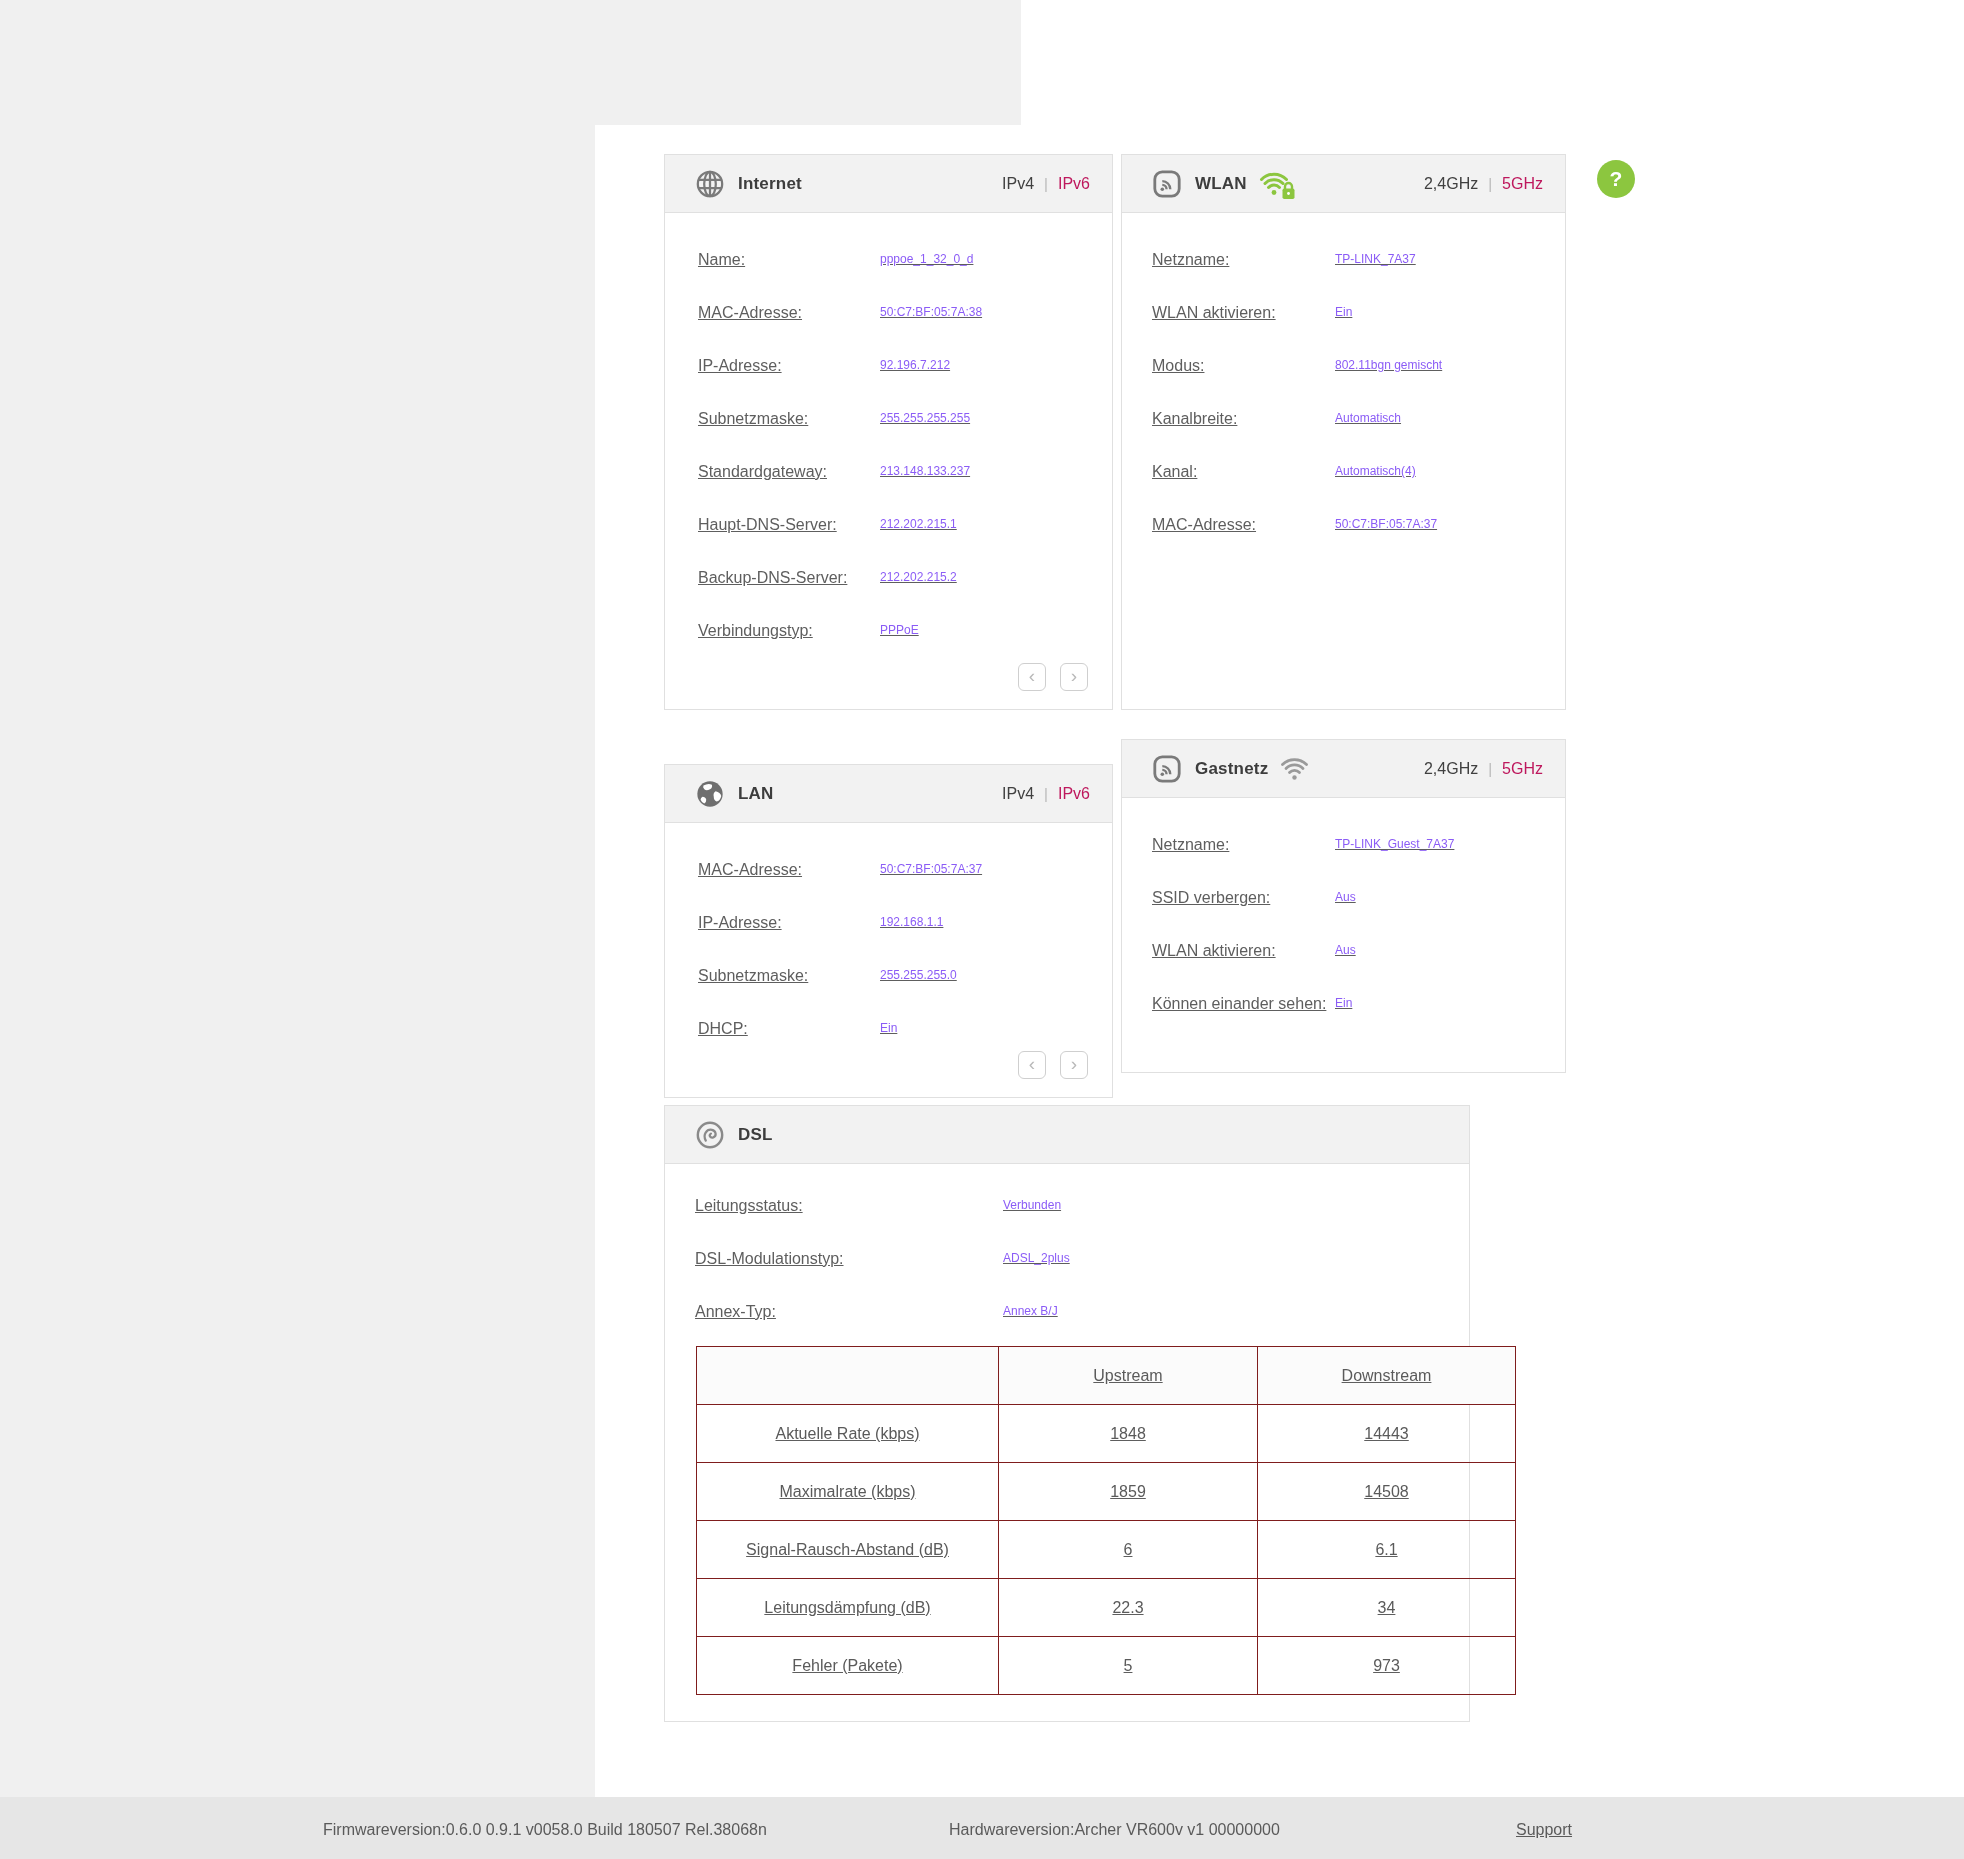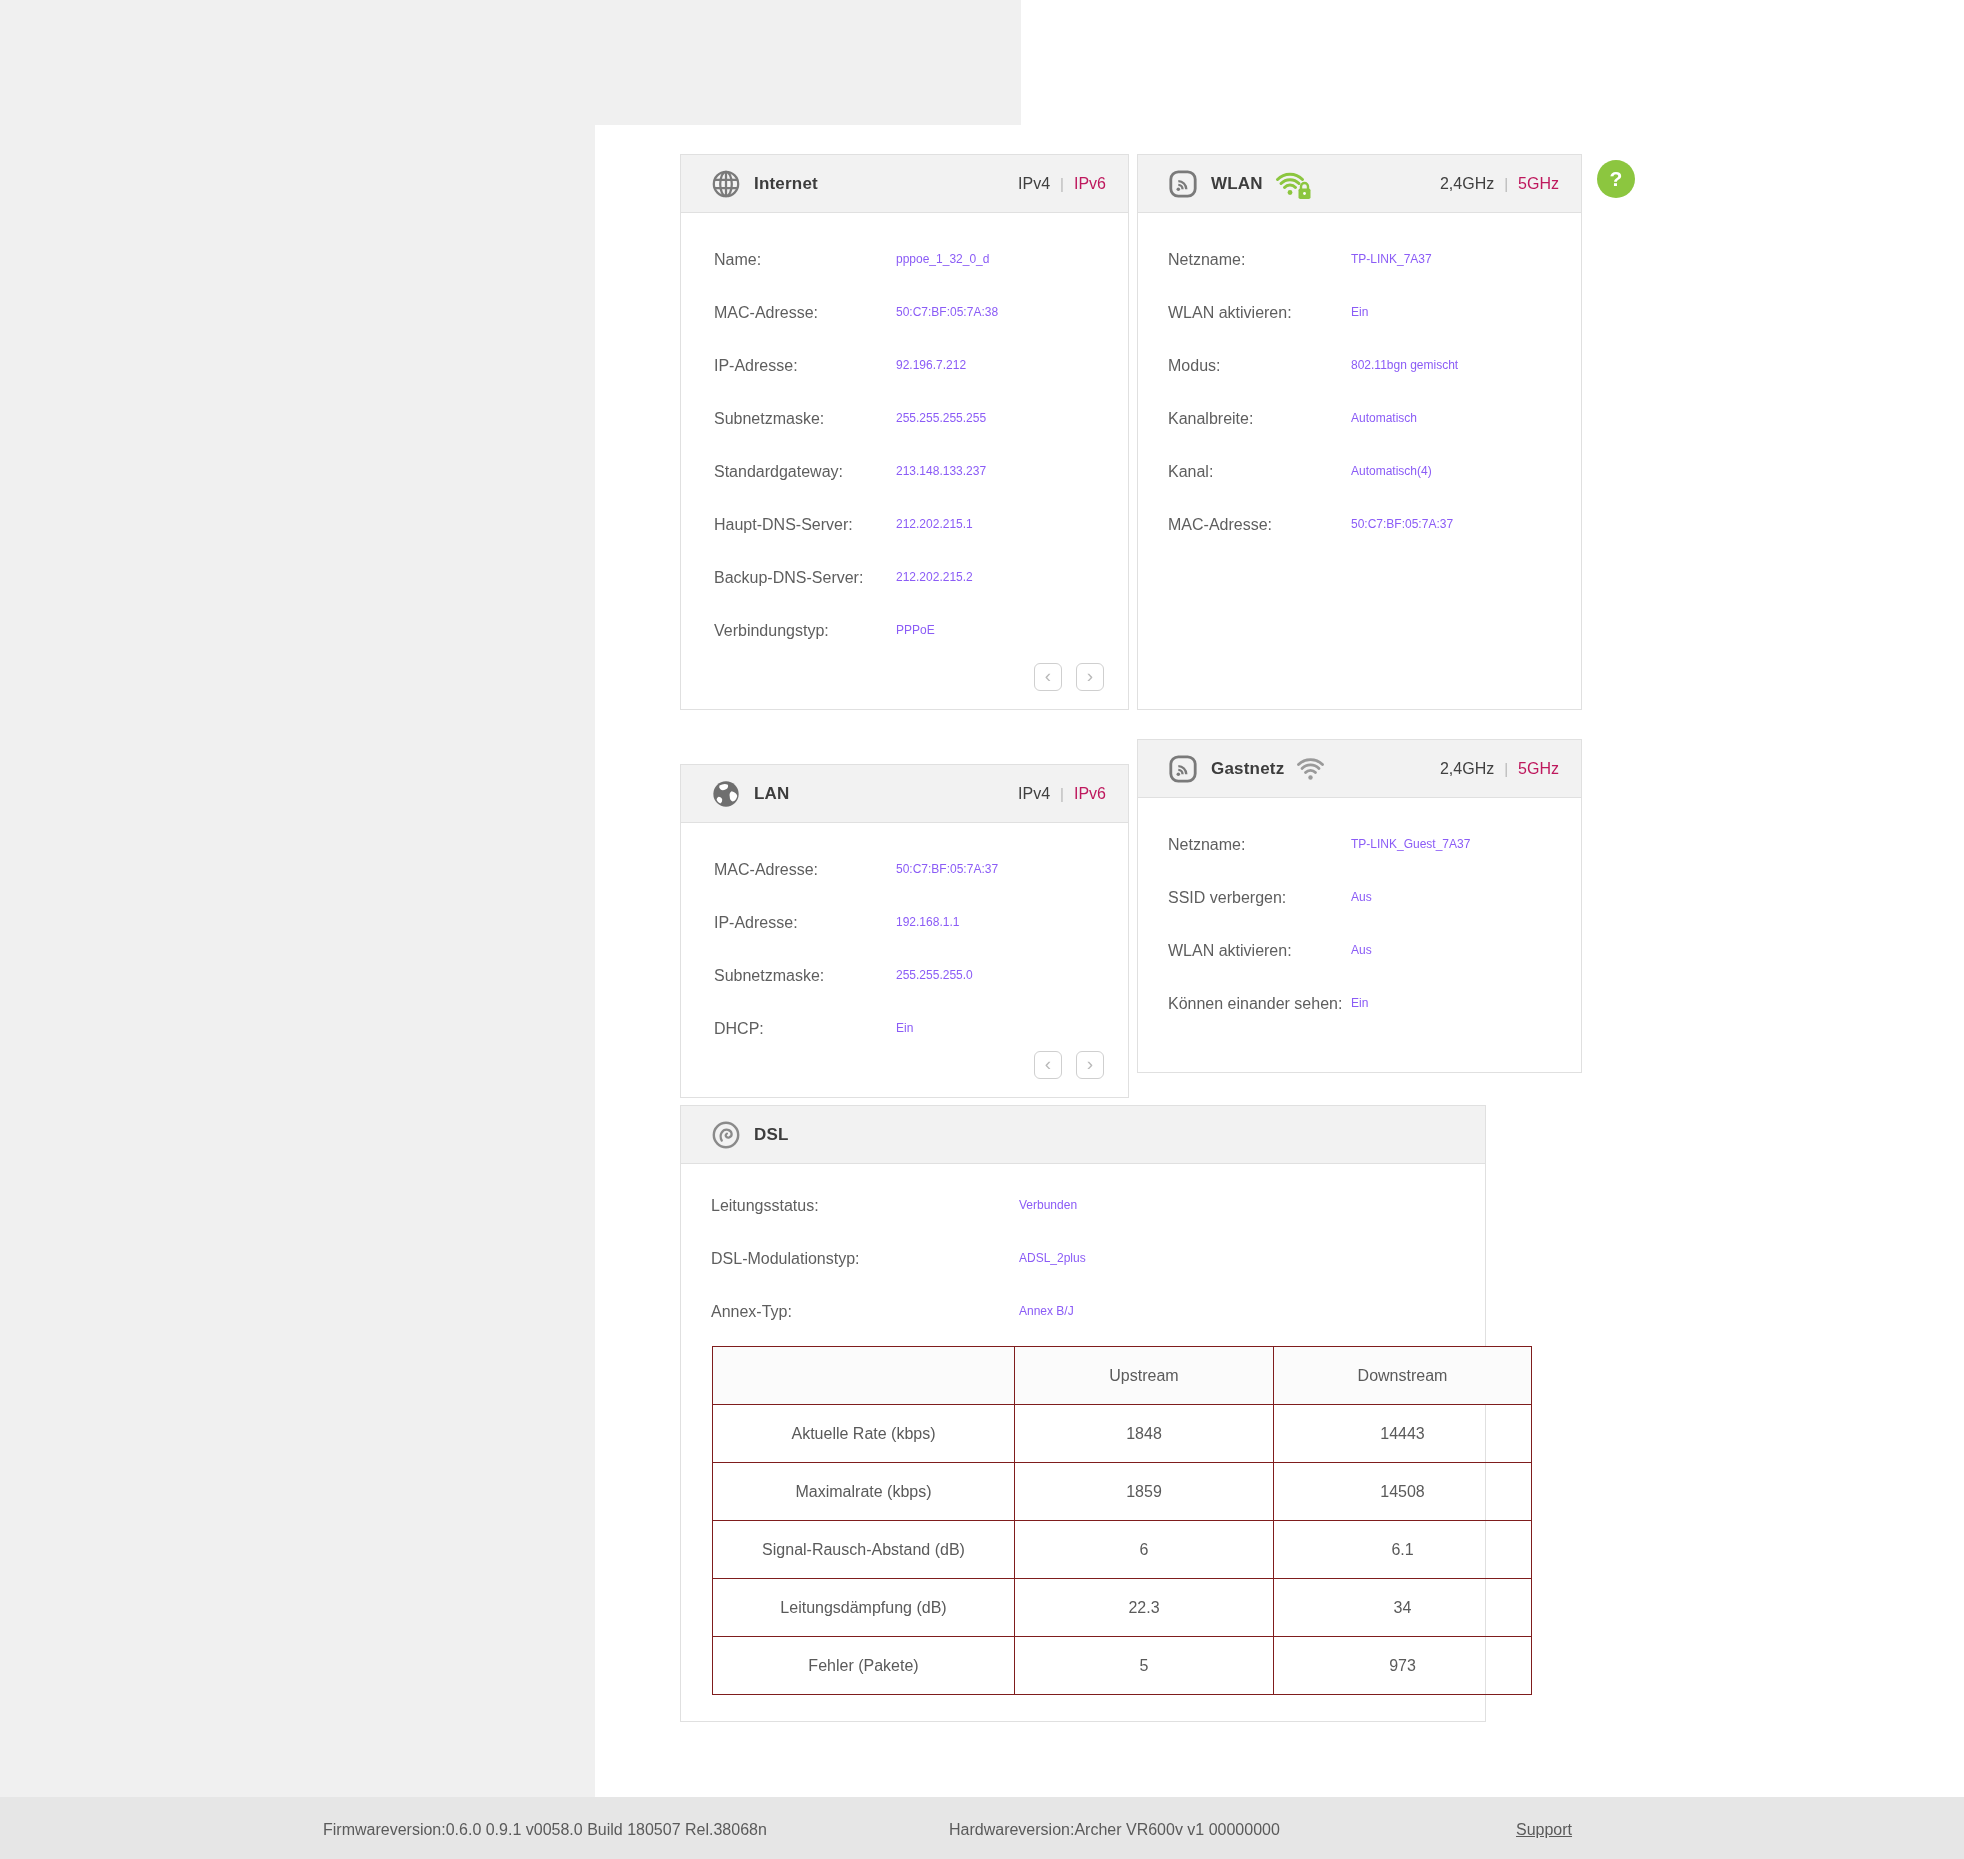--- a/index.html
+++ b/index.html
@@ -7,40 +7,40 @@
     width:1964px;height:1859px;position:relative;background:#ffffff;
     font-family:"Liberation Sans","DejaVu Sans",sans-serif;
     color:#5e5e5e;overflow:hidden;
   }
   
   .bg-notch{position:absolute;left:0;top:0;width:1021px;height:125px;background:#f0f0f0;}
   .bg-col{position:absolute;left:0;top:0;width:595px;height:1797px;background:#f0f0f0;}
   .footer{position:absolute;left:0;top:1797px;width:100%;height:62px;background:#e6e6e6;}
 
   
-  .panel{position:absolute;background:#fff;border:1px solid #e0e0e0;box-sizing:border-box;margin-left:16px;}
+  .panel{position:absolute;background:#fff;border:1px solid #e0e0e0;box-sizing:border-box;}
   #panel-internet{left:664px;top:154px;width:449px;height:556px;}
   #panel-wlan{left:1121px;top:154px;width:445px;height:556px;}
   #panel-lan{left:664px;top:764px;width:449px;height:334px;}
   #panel-guest{left:1121px;top:739px;width:445px;height:334px;}
   #panel-dsl{left:664px;top:1105px;width:806px;height:617px;}
 
   .panel-header{
     height:58px;background:#f2f2f2;border-bottom:1px solid #e0e0e0;
     display:flex;align-items:center;padding:0 22px 0 30px;box-sizing:border-box;
   }
   .panel-title{font-size:17px;font-weight:bold;color:#3d3d3d;margin-left:13px;letter-spacing:.2px;}
   .hdr-status{margin-left:10px;display:flex;align-items:center;}
   .hdr-spacer{flex:1;}
   .tab-link{font-size:16px;cursor:pointer;}
   .tab-active{color:#404040;}
   .tab-inactive{color:#be185d;}
   .tab-sep{color:#b9b9b9;margin:0 10px;font-size:15px;}
 
-  .panel-body{padding:20px 24px 0 33px;position:relative;}
+  .panel-body{padding:20px 24px 0 33px;position:relative;text-decoration:underline;}
   .panel-body.tight{padding-left:30px;}
   .field-row{display:flex;align-items:center;min-height:53px;}
   .field-label{width:182px;flex:none;font-size:16px;color:#5e5e5e;line-height:1.25;}
   .narrow .field-label{width:183px;}
   .dsl-fields .field-label{width:308px;}
   .field-value{font-size:12px;color:#8b5cf6;line-height:1.25;}
 
   
   .pager{position:absolute;right:24px;bottom:18px;display:flex;gap:14px;}
   .pager-btn{

